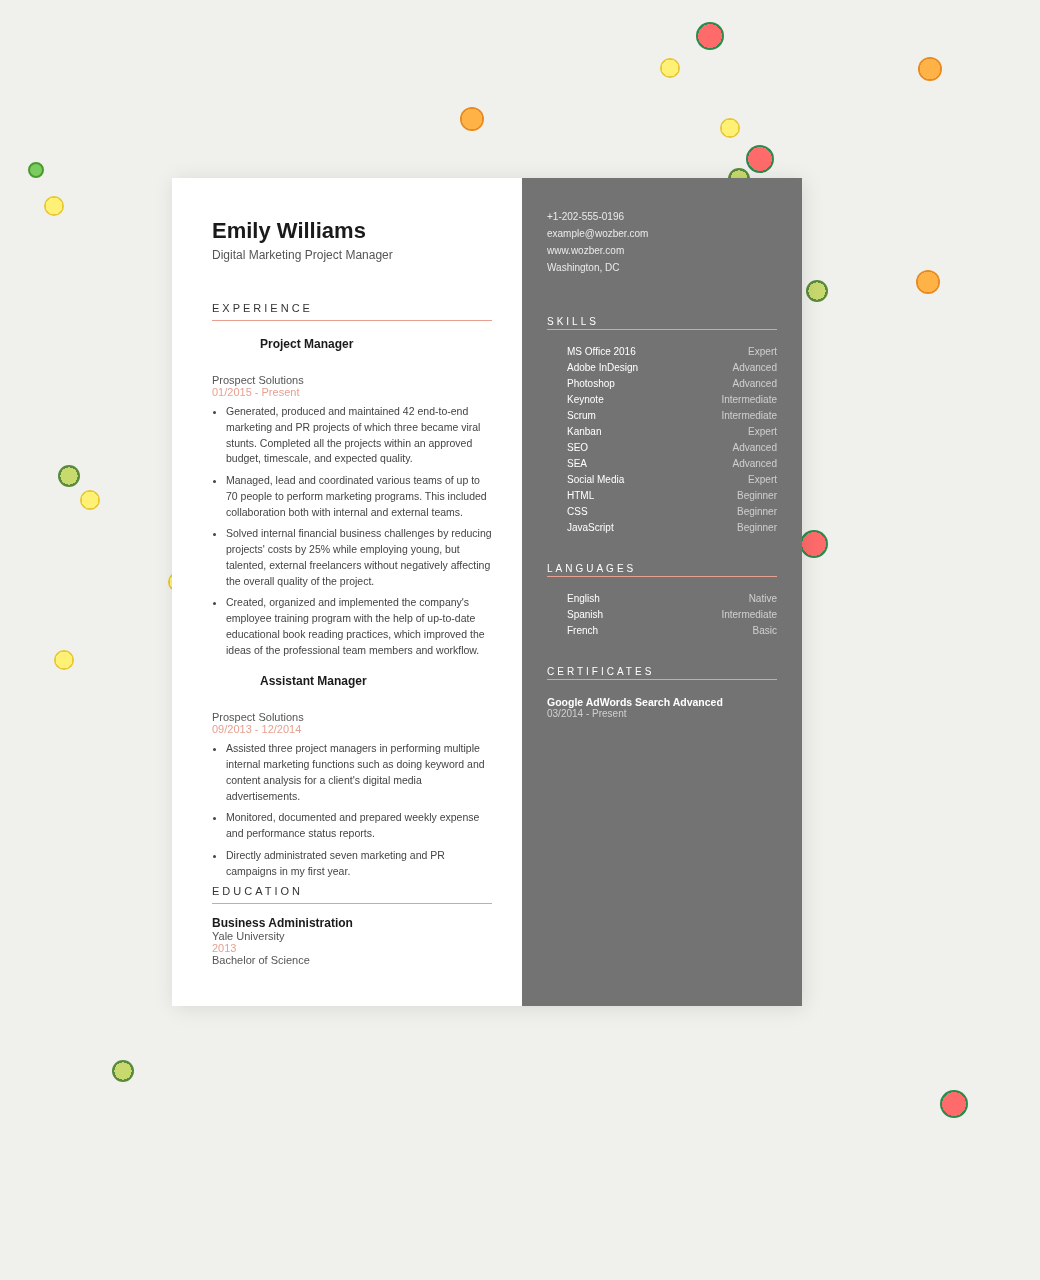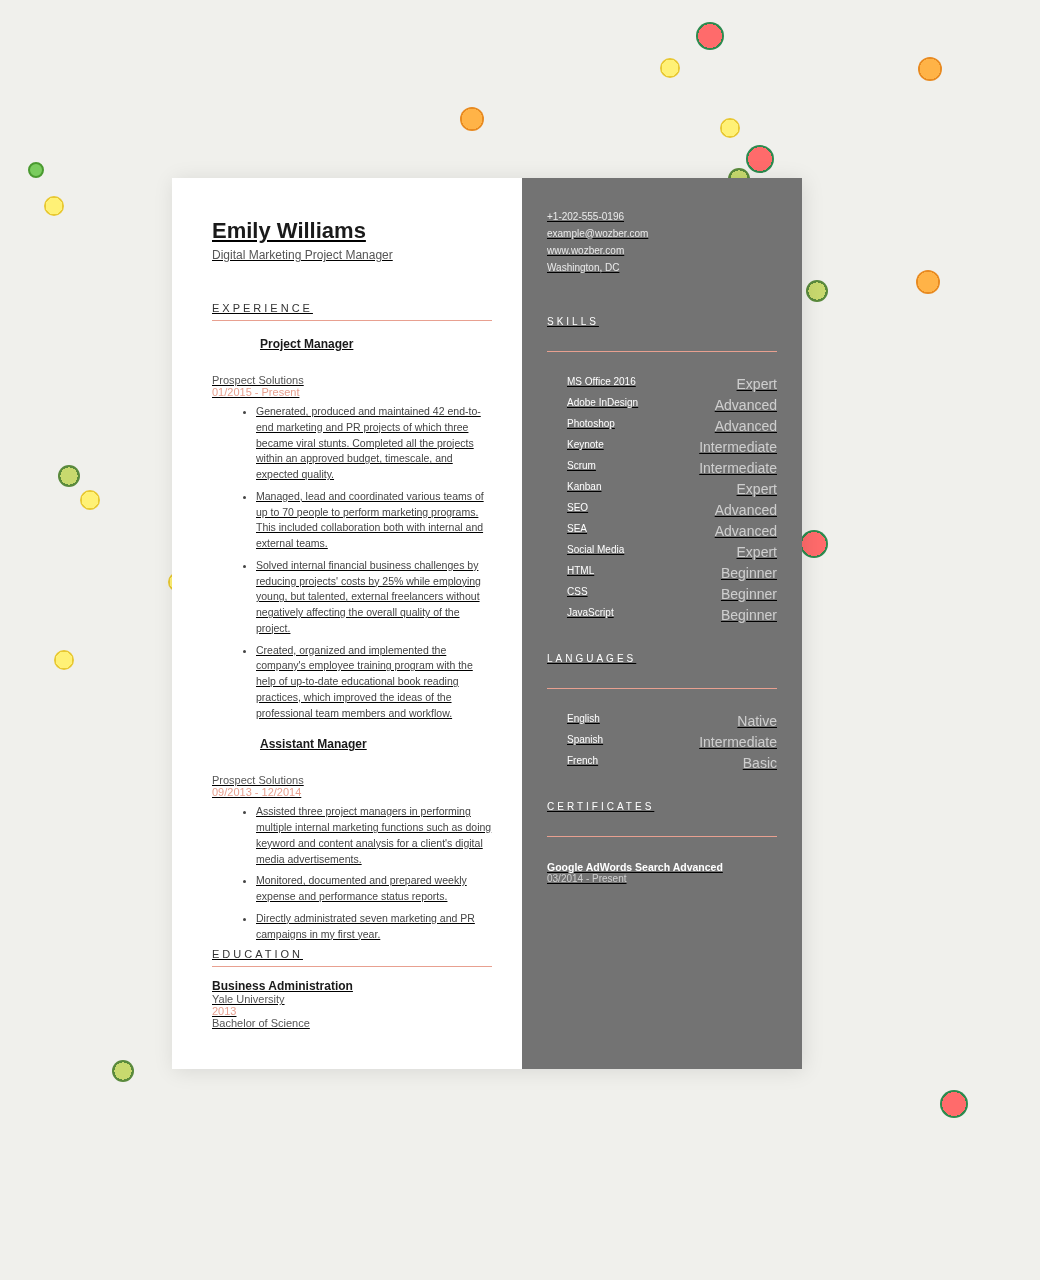--- a/index.html
+++ b/index.html
@@ -13,21 +13,20 @@
     }
 
     .resume-wrapper {
       position: absolute;
       top: 178px;
       left: 172px;
       width: 630px;
       background: white;
       display: flex;
       box-shadow: 2px 2px 20px rgba(0,0,0,0.1);
-      text-decoration: underline;
     }
 
     .left-panel {
       flex: 1;
       padding: 40px 30px 40px 40px;
     }
 
     .right-panel {
       width: 280px;
       background: #737373;
@@ -81,21 +80,20 @@
     .bullets {
       padding-left: 14px;
       margin-bottom: 4px;
     }
 
     .bullets li {
       font-size: 10.5px;
       color: #444;
       line-height: 1.5;
       margin-bottom: 6px;
-      margin-left: 30px;
     }
 
     .edu-name {
       font-size: 12px;
       font-weight: bold;
       color: #1a1a1a;
       margin-top: 12px;
     }
 
     .edu-institution {
@@ -121,39 +119,39 @@
     .contact-info p {
       font-size: 10px;
       color: rgba(255,255,255,0.85);
       line-height: 1.7;
     }
 
     .right-section-title {
       font-size: 10px;
       letter-spacing: 3px;
       color: white;
-      margin-bottom: 24px;
-      padding-bottom: 24px;
+      margin-bottom: 16px;
+      padding-bottom: 2px;
       border-bottom: 1.5px solid #e8a090;
     }
 
     .skill-row {
       display: flex;
       justify-content: space-between;
       margin-bottom: 5px;
       padding-left: 20px;
     }
 
     .skill-name {
       font-size: 10px;
       color: white;
     }
 
     .skill-level {
-      font-size: 14px;
+      font-size: 10px;
       color: rgba(255,255,255,0.65);
     }
 
     .skills-section {
       margin-bottom: 30px;
     }
 
     .languages-section {
       margin-bottom: 30px;
     }

